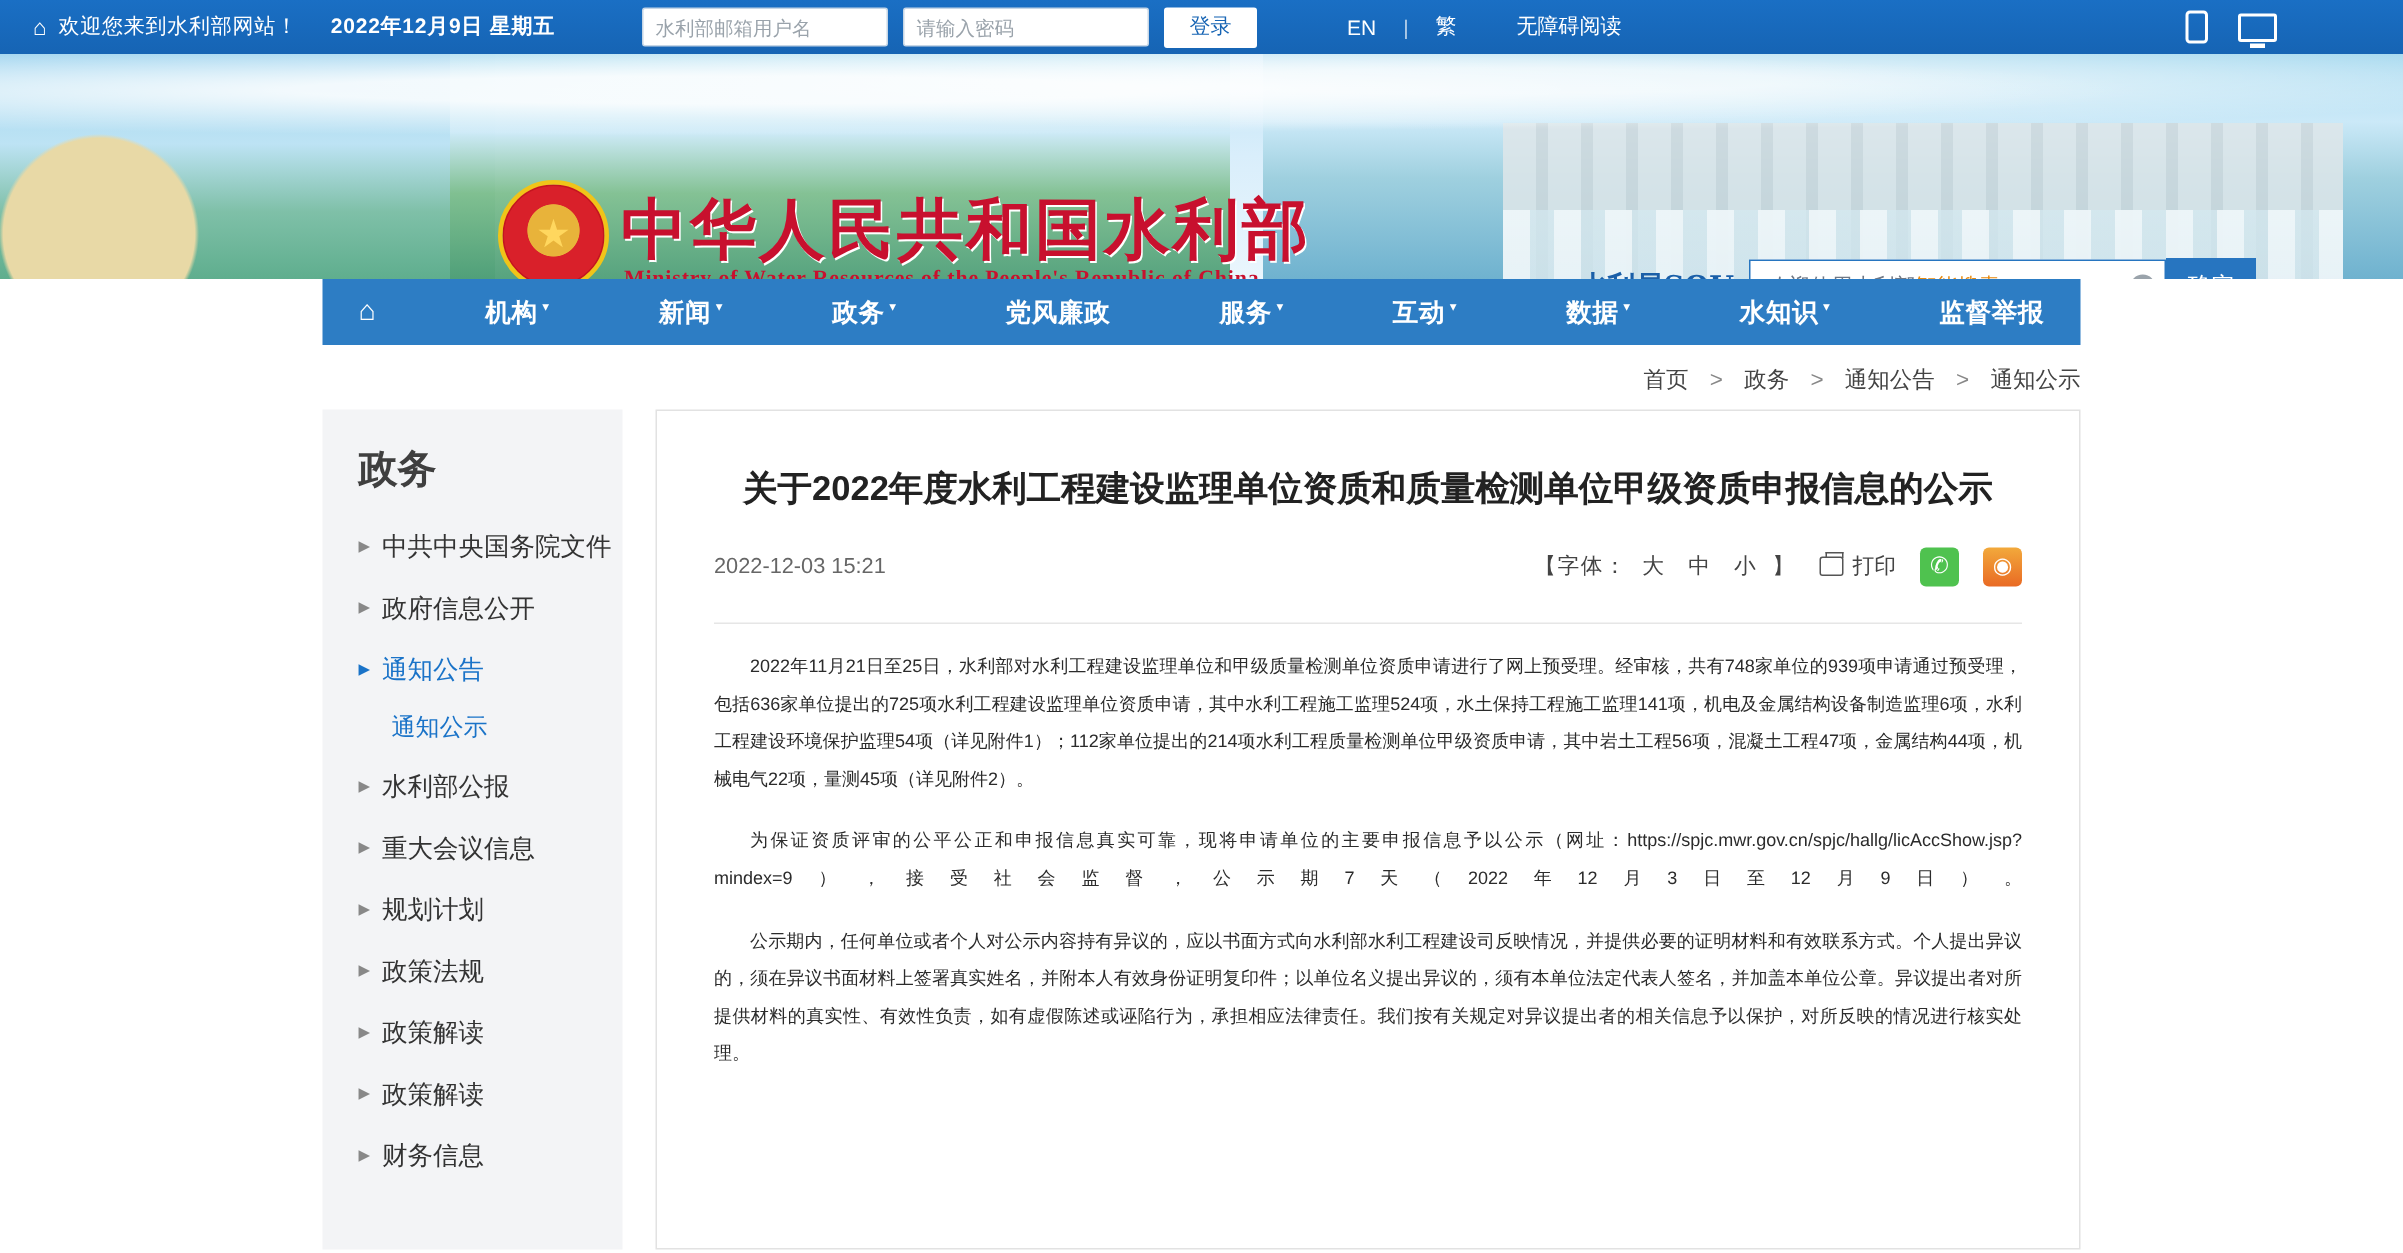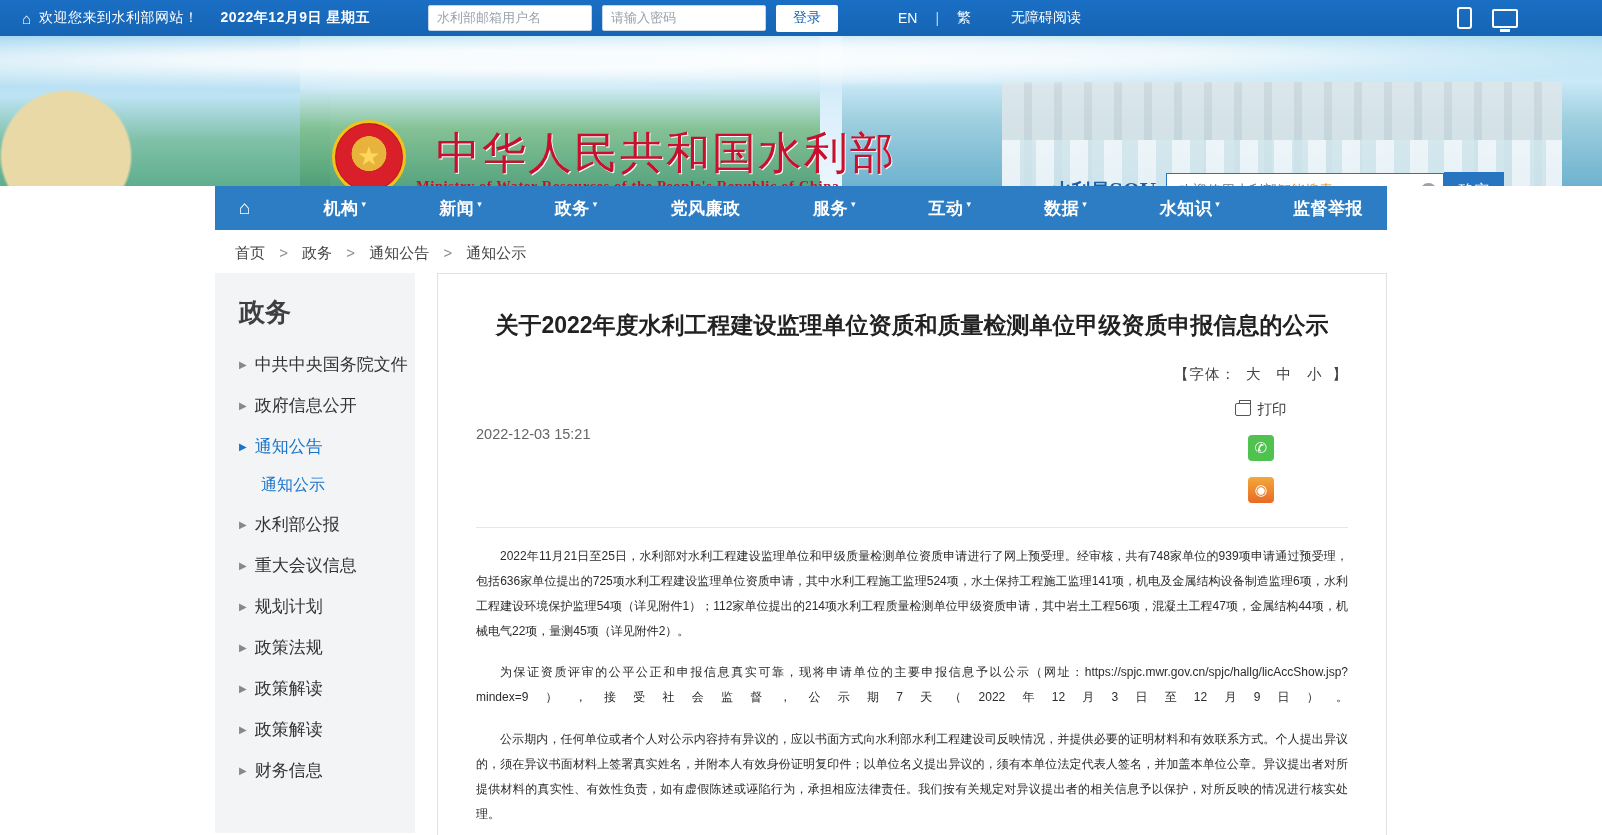--- a/index.html
+++ b/index.html
@@ -20,21 +20,21 @@
     display: flex;
     align-items: center;
     color: #fff;
     font-size: 14px;
     padding: 0 22px;
     position: relative;
   }
   .topbar .home-ico { margin-right: 8px; font-size: 15px; line-height:1; }
   .topbar .welcome { letter-spacing: .5px; }
   .topbar .datetxt { margin-left: 22px; font-weight: bold; letter-spacing:.5px;}
-  .topbar .loginbox { margin-left: 58px; display:flex; gap:10px;}
+  .topbar .loginbox { margin-left: 58px; display:flex; align-items:center; gap:10px;}
   .topbar input {
     width: 164px; height: 26px; border: 1px solid #c6d6e6; border-radius: 2px;
     padding: 0 8px; font-size: 13px; color: #555; background: #fff;
     font-family: "Liberation Sans", sans-serif;
   }
   .topbar input::placeholder { color: #9aa3ab; }
   .topbar .loginbtn {
     width: 62px; height: 27px; border: none; border-radius:2px;
     background:#fff; color:#1664b4; font-size: 14px; cursor:pointer;
     font-family: "Liberation Sans", sans-serif;
@@ -98,23 +98,23 @@
     border-radius: 50%;
     background: radial-gradient(circle at 50% 45%, #e8b33a 0 34%, #d9202a 35% 100%);
     border: 3px solid #f0c419;
     box-shadow: 0 0 0 1px #c2161f inset;
   }
   .emblem:after{
     content:"★"; position:absolute; left:50%; top:48%; transform:translate(-50%,-50%);
     color:#ffd75e; font-size:26px;
   }
   .title-zh {
-    position:absolute; left: 436px; top: 88px;
+    position:absolute; left: 414px; top: 88px;
     font-family: "DejaVu Serif", "Liberation Serif", serif;
-    font-weight: normal;
+    font-weight: bold;
     font-size: 44px;
     color: #c8102e;
     letter-spacing: 2px;
     text-shadow: 1px 1px 0 #fff;
   }
   .title-en {
     position:absolute; left: 416px; top: 142px;
     font-family: "Liberation Serif", serif;
     font-weight: bold;
     font-size: 14.5px;
@@ -155,21 +155,21 @@
   }
   .nav .item {
     color:#fff; font-size: 17px; font-weight: bold; cursor:pointer;
     display:flex; align-items:center; gap:3px; letter-spacing:.5px;
   }
   .nav .item .caret { font-size: 9px; position: relative; top:-4px; }
   .nav .home-icon { font-size: 19px; }
 
   
   .crumbwrap { width: 1172px; margin: 0 auto; padding: 14px 0 10px 20px; }
-  .crumb { font-size: 15px; color:#444; }
+  .crumb { font-size: 15px; color:#444;text-align:right; }
   .crumb span.sep { margin: 0 10px; color:#888; }
   .crumb a { color:#444; text-decoration:none; cursor:pointer;}
 
   
   .content {
     width: 1172px; margin: 0 auto; display:flex; gap: 22px; align-items:flex-start;
   }
   .sidebar {
     width: 200px; background:#f3f4f6; padding: 16px 0 18px 0; min-height: 560px;
   }
@@ -195,21 +195,21 @@
   }
   .article h1 {
     font-size: 23px; text-align:center; color:#222; margin: 8px 0 22px 0;
     font-weight: bold; line-height:1.5;
   }
   .meta {
     display:flex; align-items:center; justify-content: space-between;
     border-bottom: 1px solid #e6e6e6; padding-bottom: 24px;
   }
   .meta .date { color:#666; font-size: 14.5px; }
-  .meta .right { display:flex; align-items:center; gap: 16px; flex-direction: column; }
+  .meta .right { display:flex; align-items:center; gap: 16px; }
   .fontsize { color:#444; font-size:14.5px; letter-spacing: 1px;}
   .fontsize b { font-weight: normal; margin: 0 5px; cursor:pointer;}
   .printer { display:flex; align-items:center; gap:6px; color:#444; font-size:14.5px; cursor:pointer;}
   .p-ico {
     width:16px;height:13px;border:1.5px solid #555;border-radius:2px;display:inline-block;position:relative;
   }
   .p-ico:after{content:"";position:absolute;left:3px;top:-4px;width:10px;height:3px;border:1.5px solid #555;border-bottom:none;}
   .share {
     width: 26px; height:26px; border-radius:4px; display:inline-block; cursor:pointer;
     font-size: 15px; color:#fff; text-align:center; line-height: 26px;

